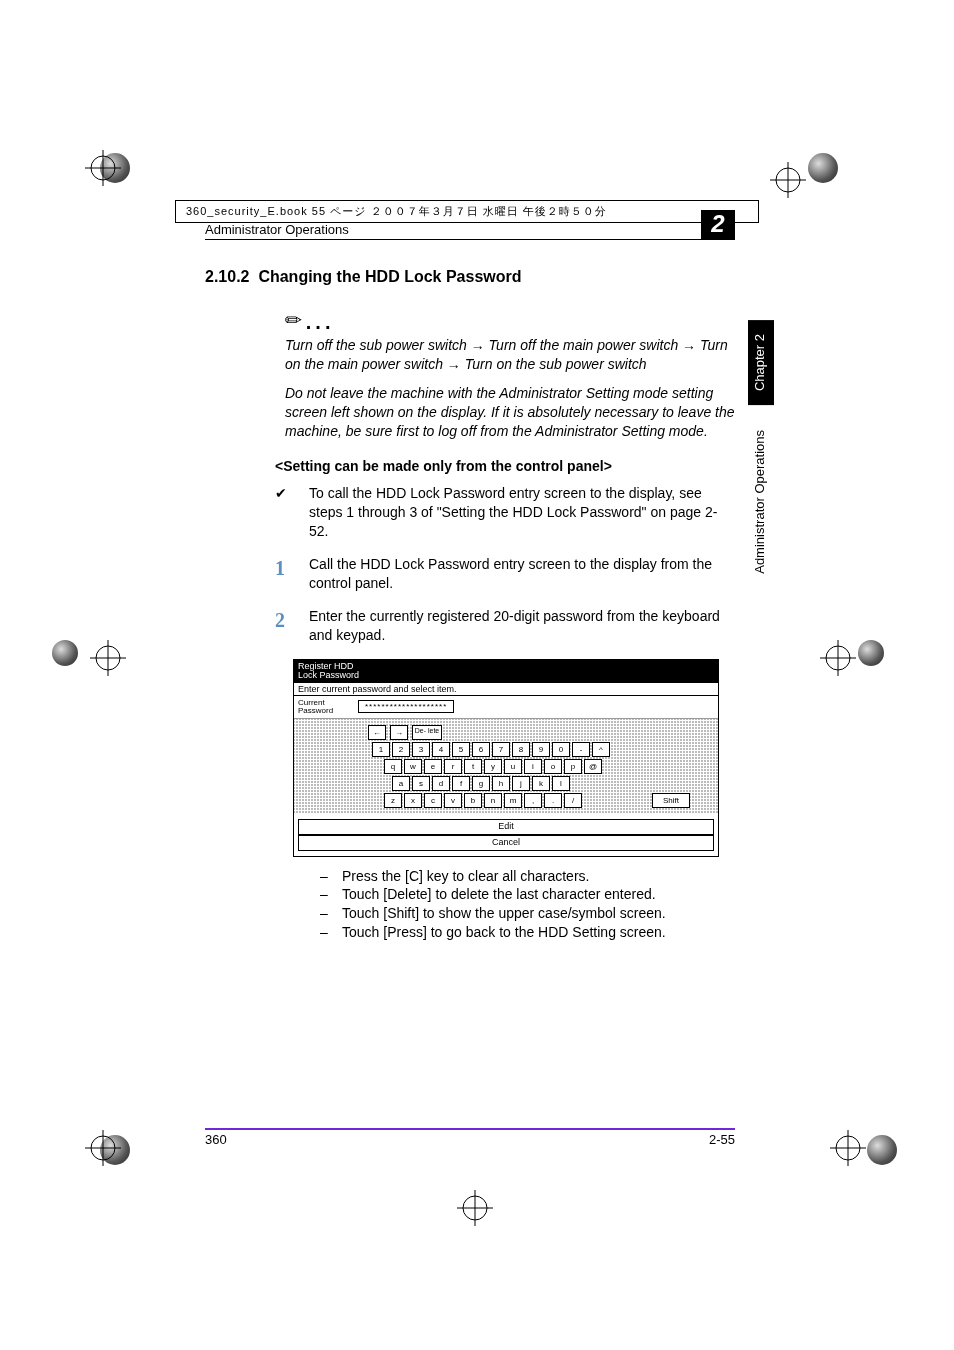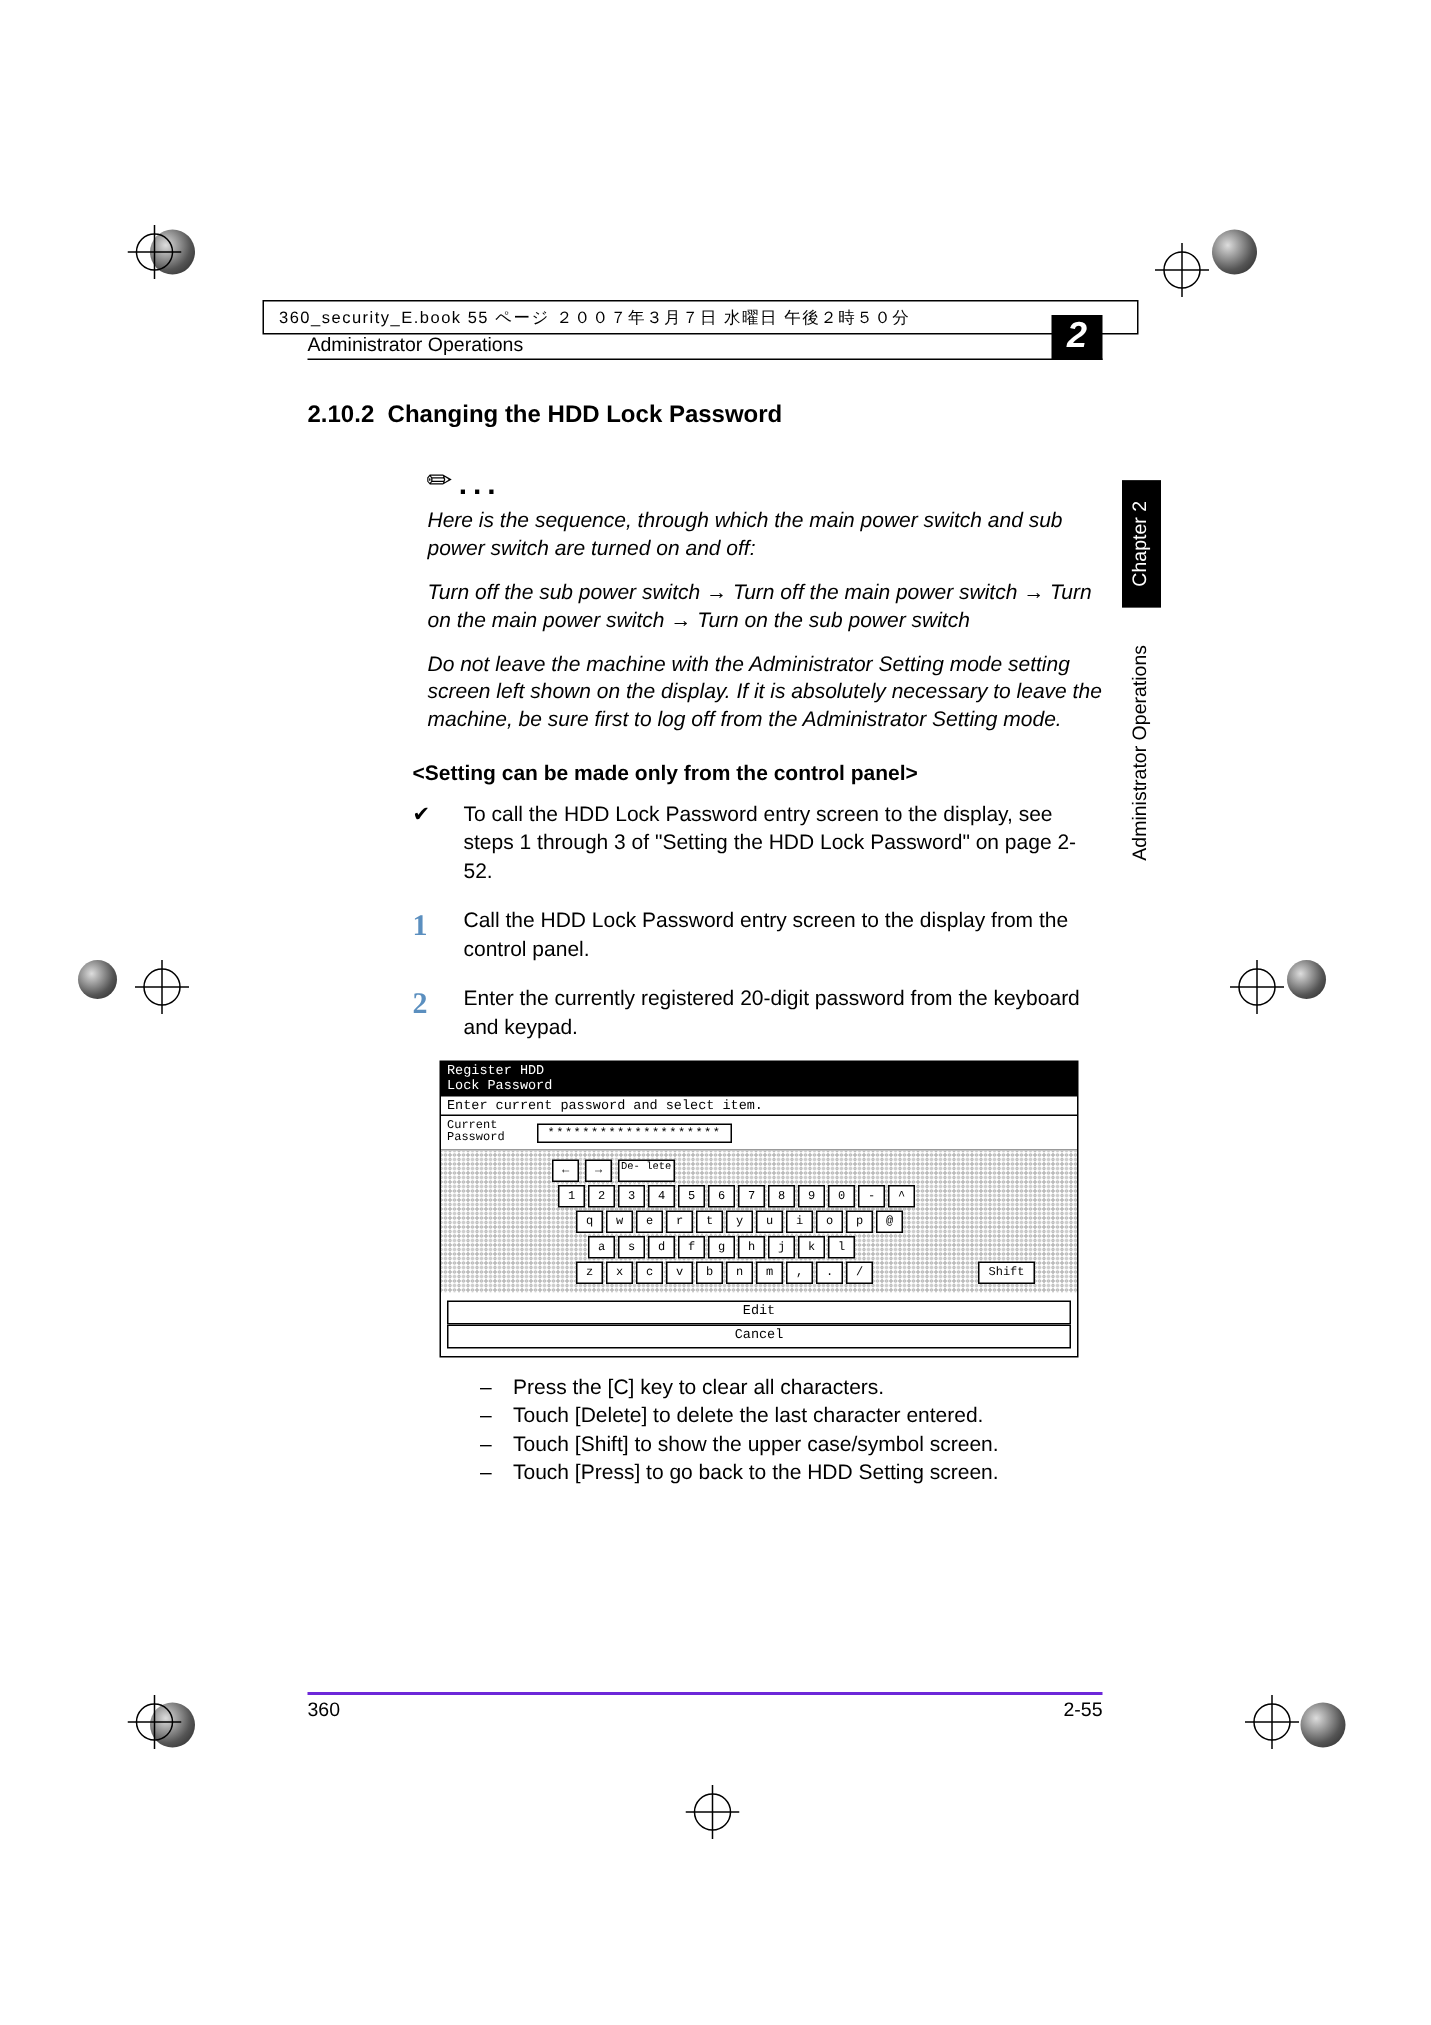--- a/index.html
+++ b/index.html
@@ -104,21 +104,21 @@
   .step-check { font-size:14px; min-width:16px; }
   .step-body { flex:1; }
 
   .screenshot-img {
     margin-left: 88px;
     margin-top: 4px;
     margin-bottom: 10px;
     width: 424px;
     border:1px solid #000;
     font-size:9px;
-    font-family: Liberation Mono, monospace;
+    font-family: Liberation Sans, sans-serif;
     color:#000;
     background:#fff;
   }
   .screenshot-img .title { background:#000; color:#fff; padding:2px 4px; font-size:9px; line-height:1.05;}
   .screenshot-img .instr { padding:1px 4px; font-size:9px; border-bottom:1px solid #000;}
   .screenshot-img .field-row { display:flex; align-items:center; padding:3px 4px; border-bottom:1px solid #999;}
   .screenshot-img .label { width:60px; font-size:8px; line-height:1; }
   .screenshot-img .pwbox { flex:0 0 auto; border:1px solid #000; background:#fff; padding:1px 6px; letter-spacing:1px; font-size:8px;}
   .kbd-area {
     background-image: linear-gradient(45deg,#bbb 25%,transparent 25%),linear-gradient(-45deg,#bbb 25%,transparent 25%),linear-gradient(45deg,transparent 75%,#bbb 75%),linear-gradient(-45deg,transparent 75%,#bbb 75%);
@@ -237,21 +237,20 @@
   <h2>
     <span>2.10.2</span>&nbsp;&nbsp;<span>Changing the HDD Lock Password</span>
   </h2>
 
   <div class="note-block">
     <div class="note-icon">
       <span class="pencil">✎</span>
         <span class="dots">...</span>
     </div>
     <div class="note-body">
-      <p>Here is the sequence, through which the main power switch and sub power switch are turned on and off:</p>
       <p>
         <span>Turn off the sub power switch </span><span class="arrow">→</span>
         <span> Turn off the main power switch </span><span class="arrow">→</span>
         <span> Turn on the main power switch </span><span class="arrow">→</span>
         <span> Turn on the sub power switch</span>
       </p>
       <p>Do not leave the machine with the Administrator Setting mode setting screen left shown on the display. If it is absolutely necessary to leave the machine, be sure first to log off from the Administrator Setting mode.</p>
     </div>
   </div>
 

